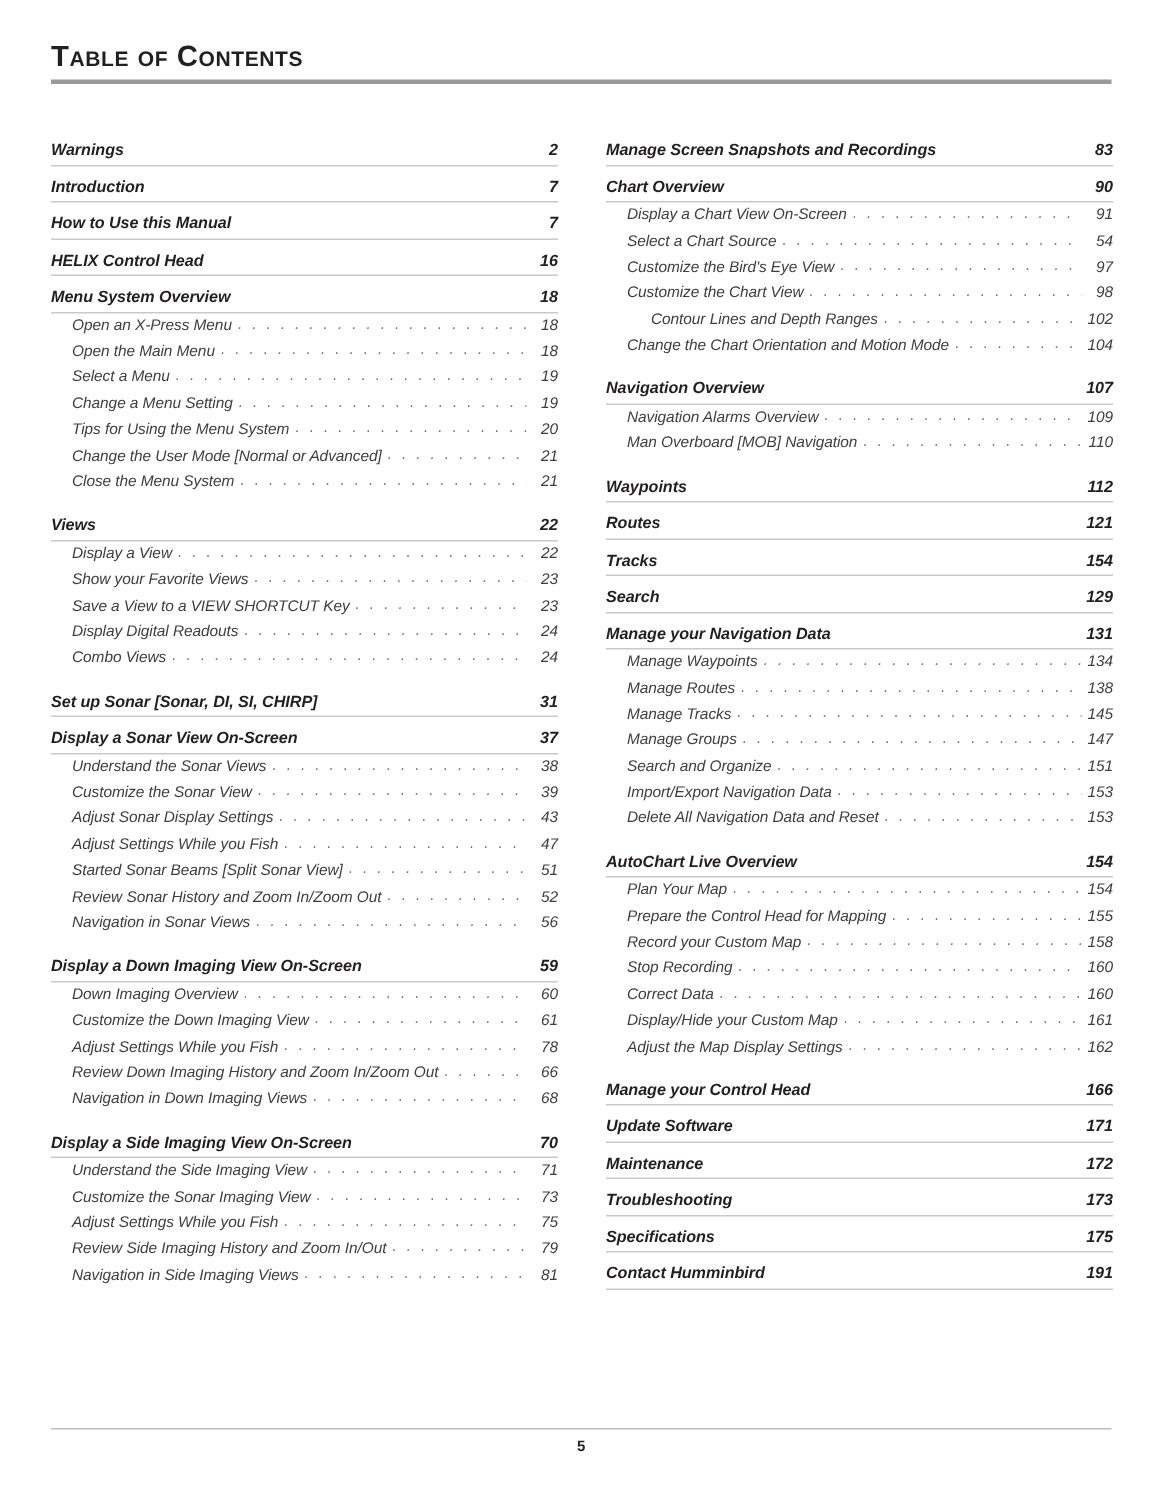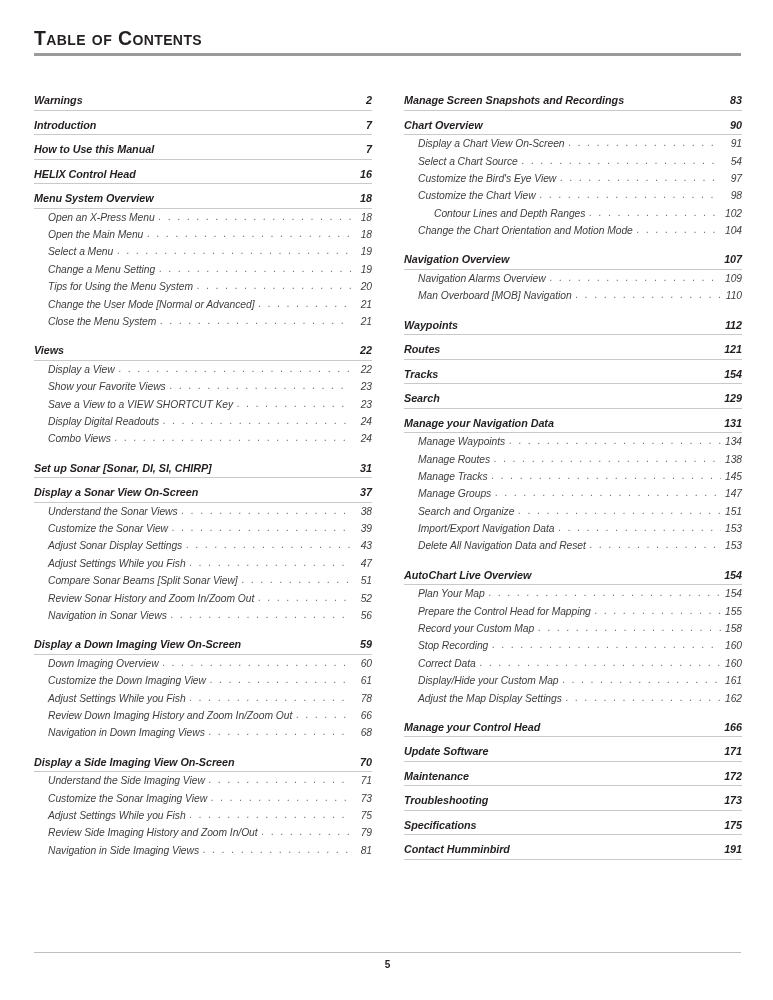--- a/index.html
+++ b/index.html
@@ -280,21 +280,21 @@
           <span class="etitle">Adjust Sonar Display Settings</span>
           <span class="leader"></span>
           <span class="epage">43</span>
         </div>
         <div class="entry lvl2">
           <span class="etitle">Adjust Settings While you Fish</span>
           <span class="leader"></span>
           <span class="epage">47</span>
         </div>
         <div class="entry lvl2">
-          <span class="etitle">Compare Sonar Beams [Split Sonar View]</span>
+          <span class="etitle">Started Sonar Beams [Split Sonar View]</span>
           <span class="leader"></span>
           <span class="epage">51</span>
         </div>
         <div class="entry lvl2">
           <span class="etitle">Review Sonar History and Zoom In/Zoom Out</span>
           <span class="leader"></span>
           <span class="epage">52</span>
         </div>
         <div class="entry lvl2">
           <span class="etitle">Navigation in Sonar Views</span>

